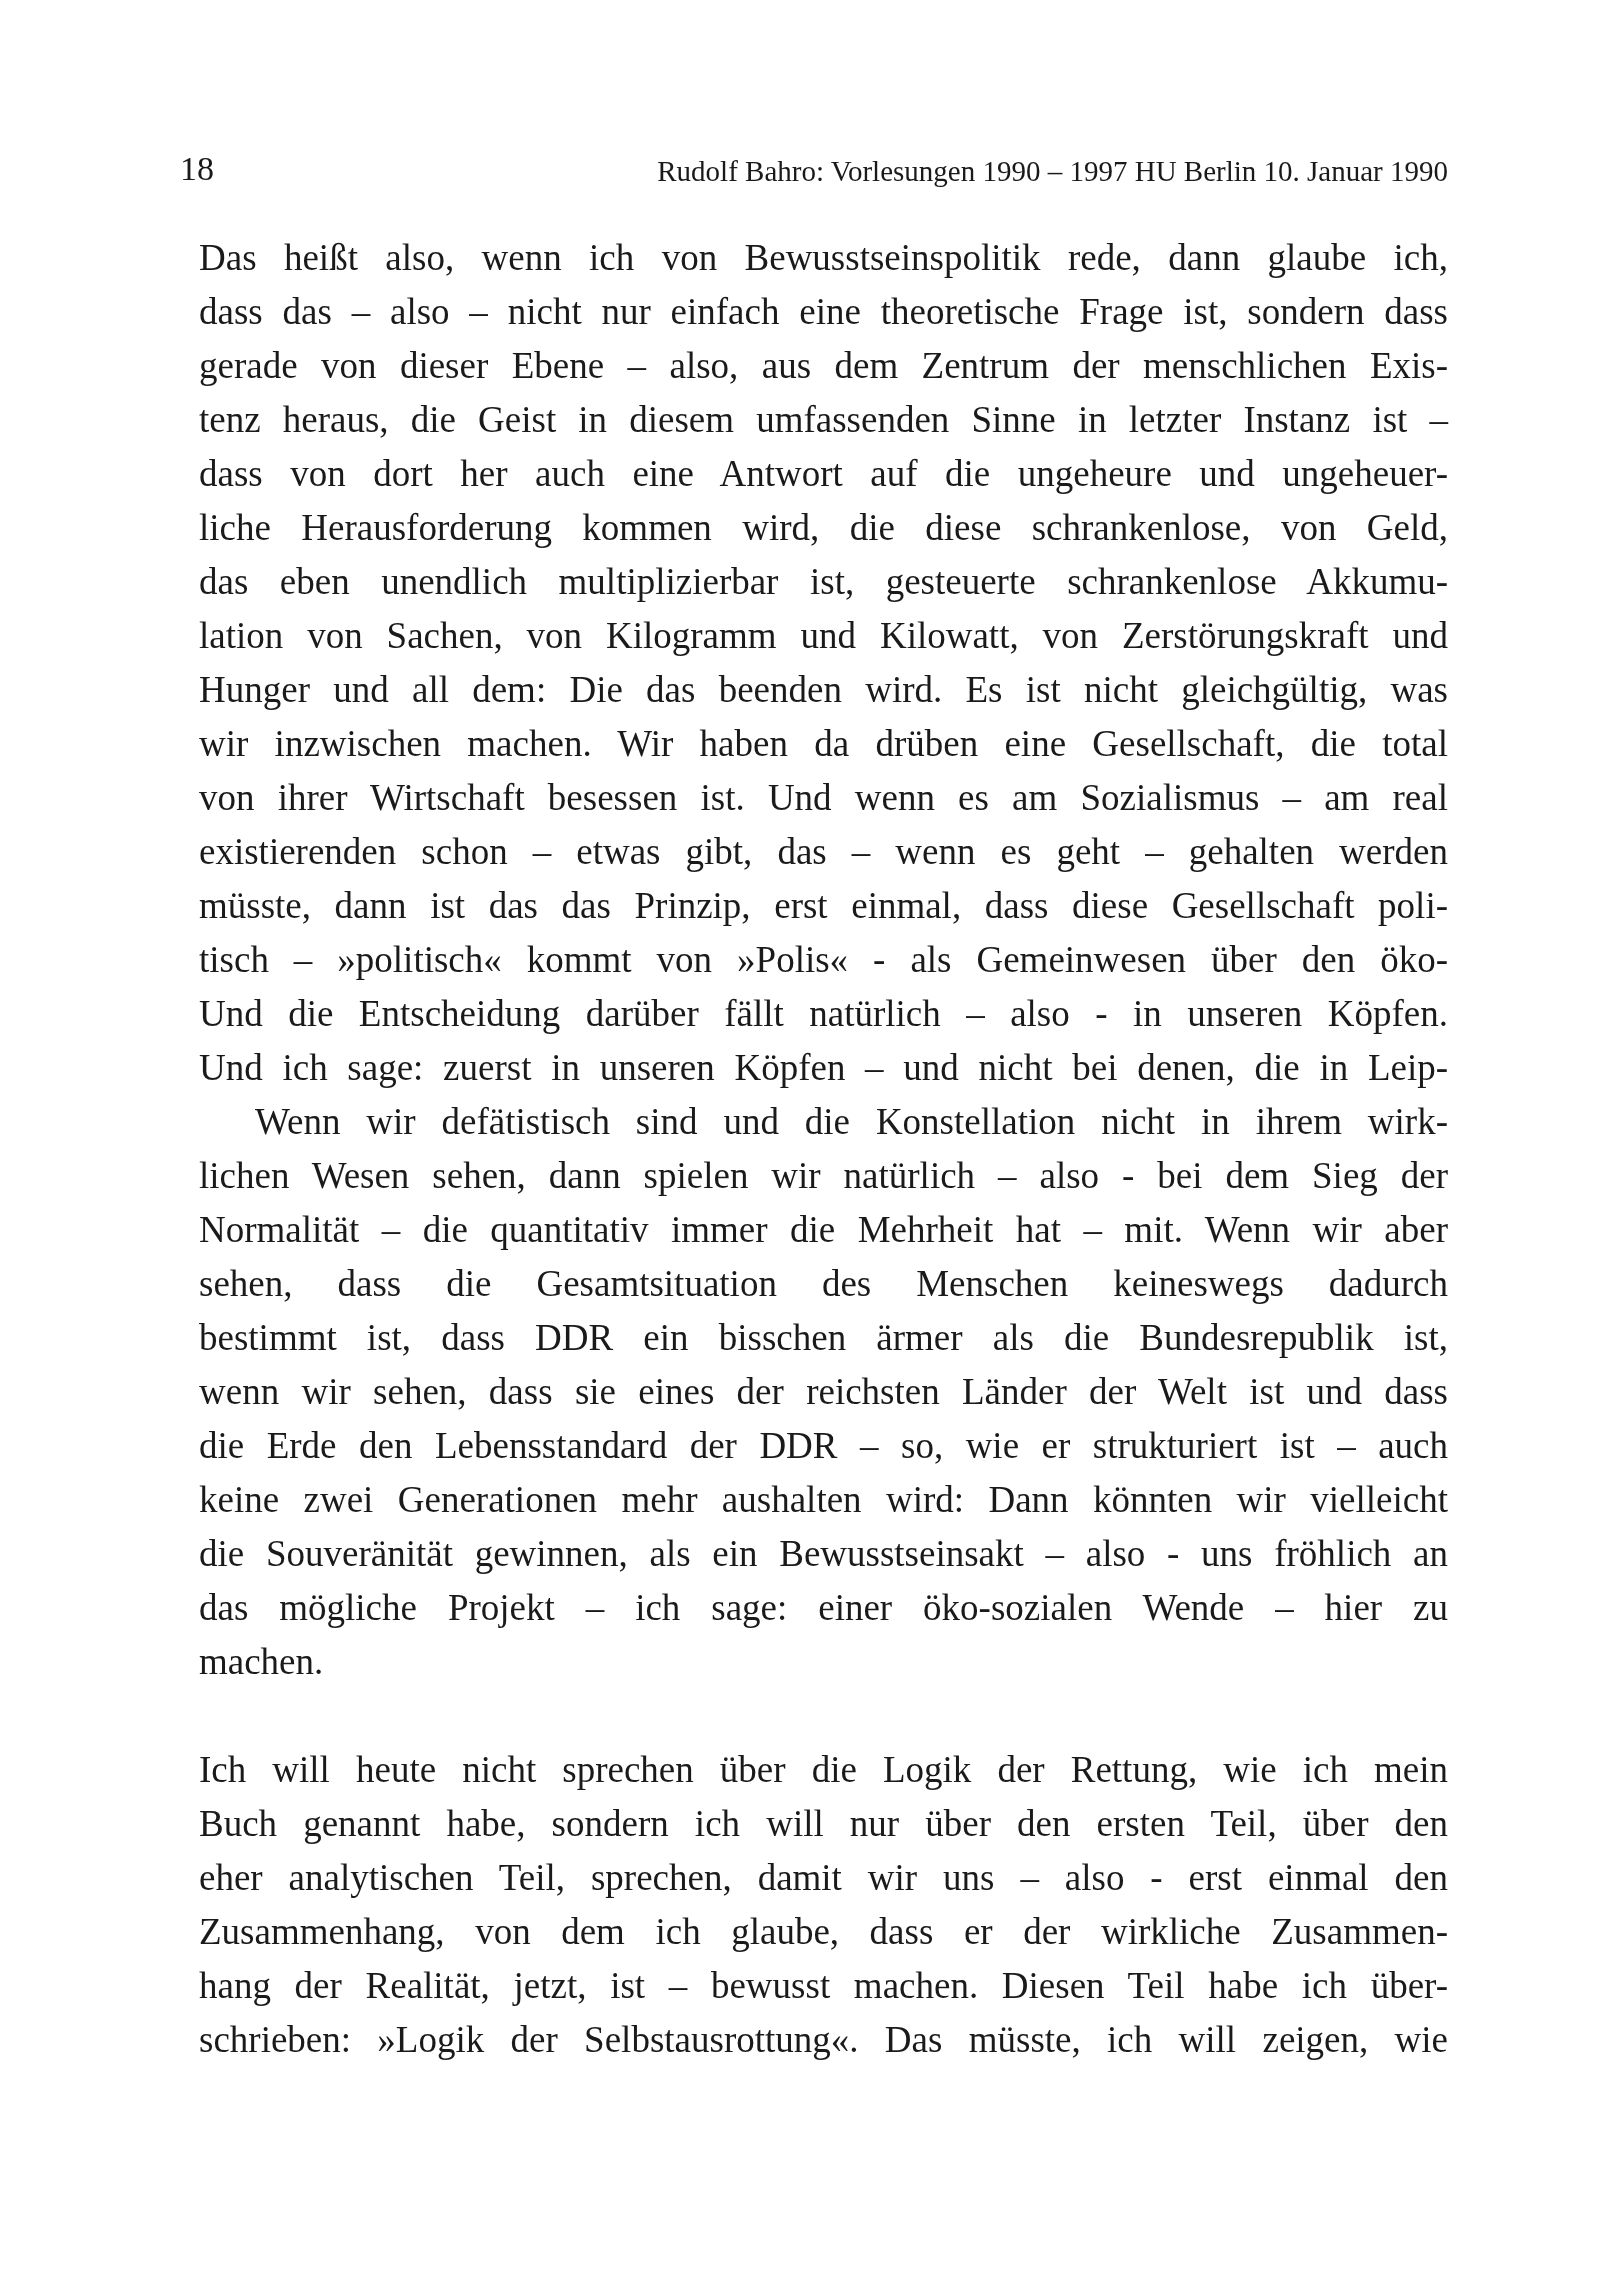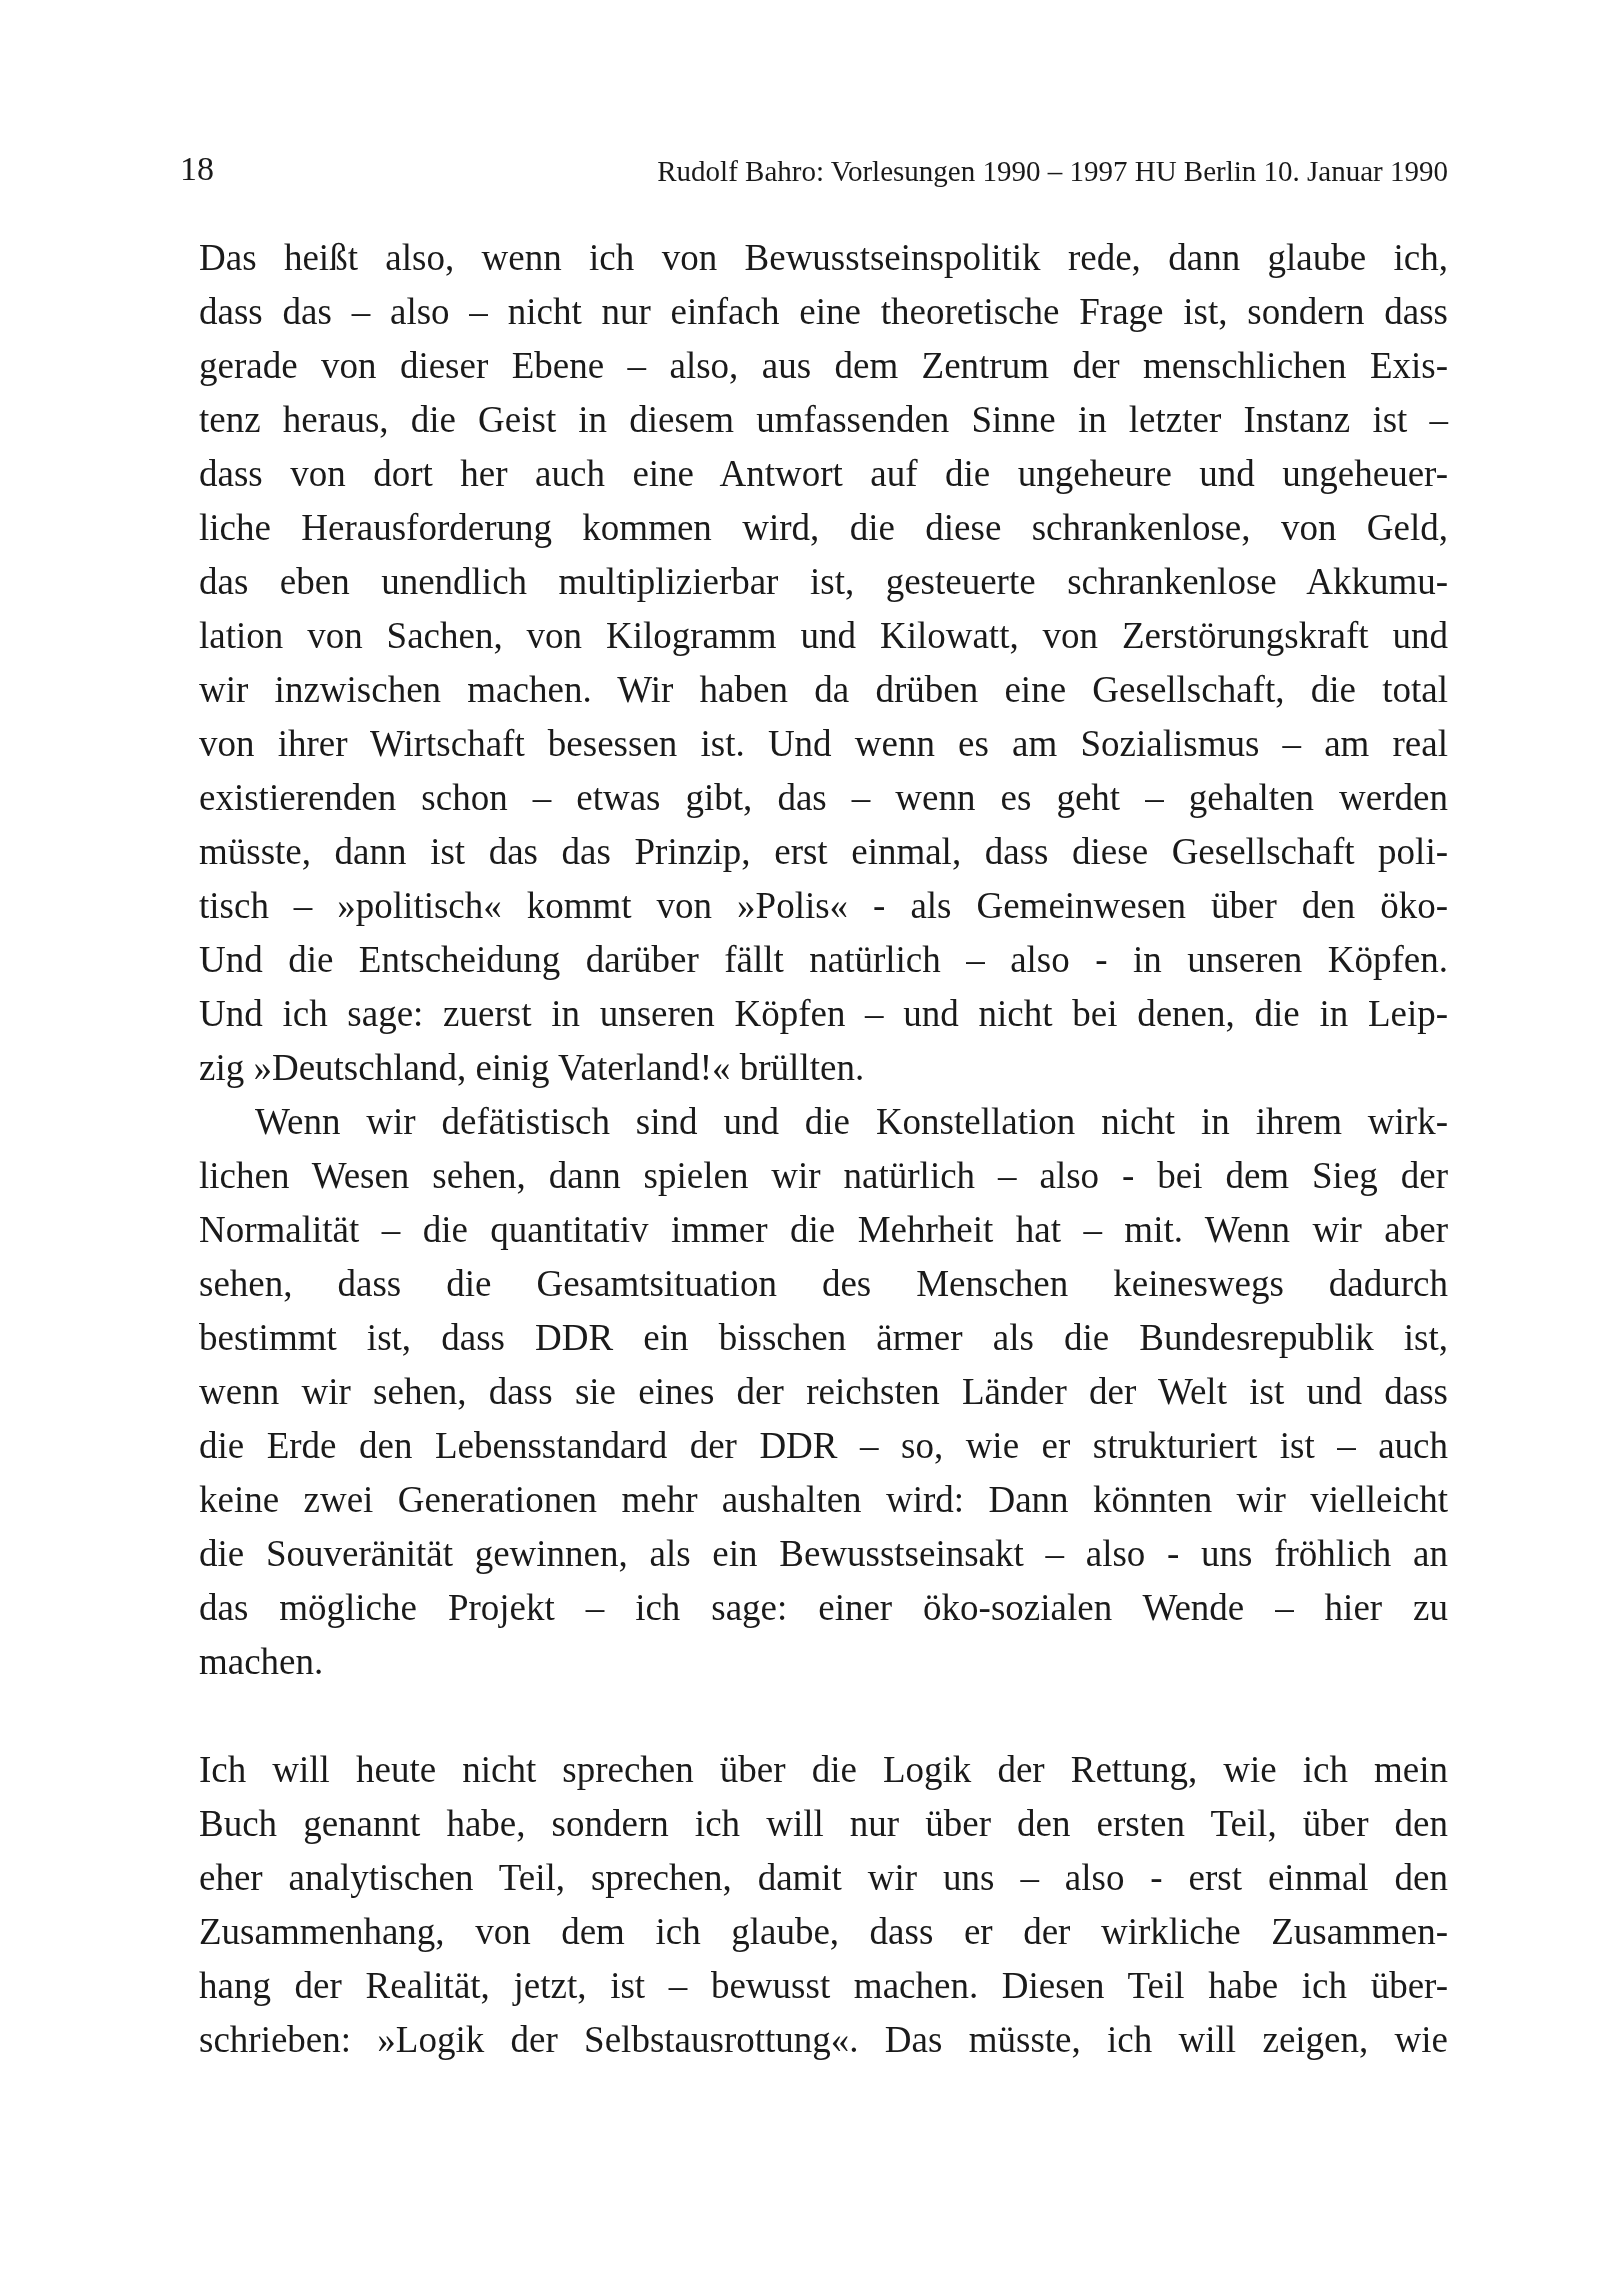--- a/index.html
+++ b/index.html
@@ -75,28 +75,28 @@
 <div class="body-text">
   <div class="paragraph">
     <span class="line">Das heißt also, wenn ich von Bewusstseinspolitik rede, dann glaube ich,</span>
     <span class="line">dass das – also – nicht nur einfach eine theoretische Frage ist, sondern dass</span>
     <span class="line">gerade von dieser Ebene – also, aus dem Zentrum der menschlichen Exis-</span>
     <span class="line">tenz heraus, die Geist in diesem umfassenden Sinne in letzter Instanz ist –</span>
     <span class="line">dass von dort her auch eine Antwort auf die ungeheure und ungeheuer-</span>
     <span class="line">liche Herausforderung kommen wird, die diese schrankenlose, von Geld,</span>
     <span class="line">das eben unendlich multiplizierbar ist, gesteuerte schrankenlose Akkumu-</span>
     <span class="line">lation von Sachen, von Kilogramm und Kilowatt, von Zerstörungskraft und</span>
+    <span class="line">Hunger und all dem: Die das beenden wird. Es ist nicht gleichgültig, was</span>
     <span class="line">wir inzwischen machen. Wir haben da drüben eine Gesellschaft, die total</span>
     <span class="line">von ihrer Wirtschaft besessen ist. Und wenn es am Sozialismus – am real</span>
     <span class="line">existierenden schon – etwas gibt, das – wenn es geht – gehalten werden</span>
     <span class="line">müsste, dann ist das das Prinzip, erst einmal, dass diese Gesellschaft poli-</span>
     <span class="line">tisch – »politisch« kommt von »Polis« - als Gemeinwesen über den öko-</span>
     <span class="line">Und die Entscheidung darüber fällt natürlich – also - in unseren Köpfen.</span>
     <span class="line">Und ich sage: zuerst in unseren Köpfen – und nicht bei denen, die in Leip-</span>
-    <span class="line last">zig »Deutschland, einig Vaterland!« brüllten.</span>
   </div>
 
   <div class="paragraph">
     <span class="line indent">Wenn wir defätistisch sind und die Konstellation nicht in ihrem wirk-</span>
     <span class="line">lichen Wesen sehen, dann spielen wir natürlich – also - bei dem Sieg der</span>
     <span class="line">Normalität – die quantitativ immer die Mehrheit hat – mit. Wenn wir aber</span>
     <span class="line">sehen, dass die Gesamtsituation des Menschen keineswegs dadurch</span>
     <span class="line">bestimmt ist, dass DDR ein bisschen ärmer als die Bundesrepublik ist,</span>
     <span class="line">wenn wir sehen, dass sie eines der reichsten Länder der Welt ist und dass</span>
     <span class="line">die Erde den Lebensstandard der DDR – so, wie er strukturiert ist – auch</span>

